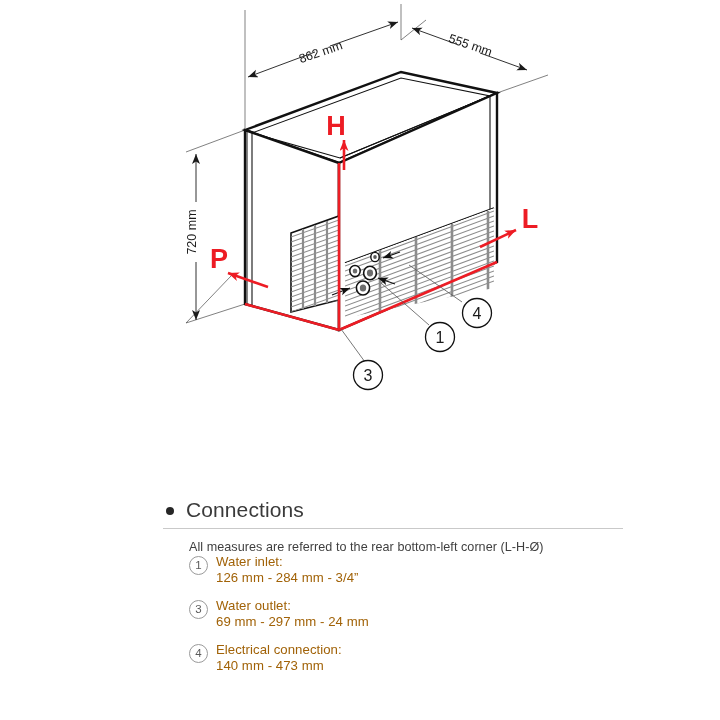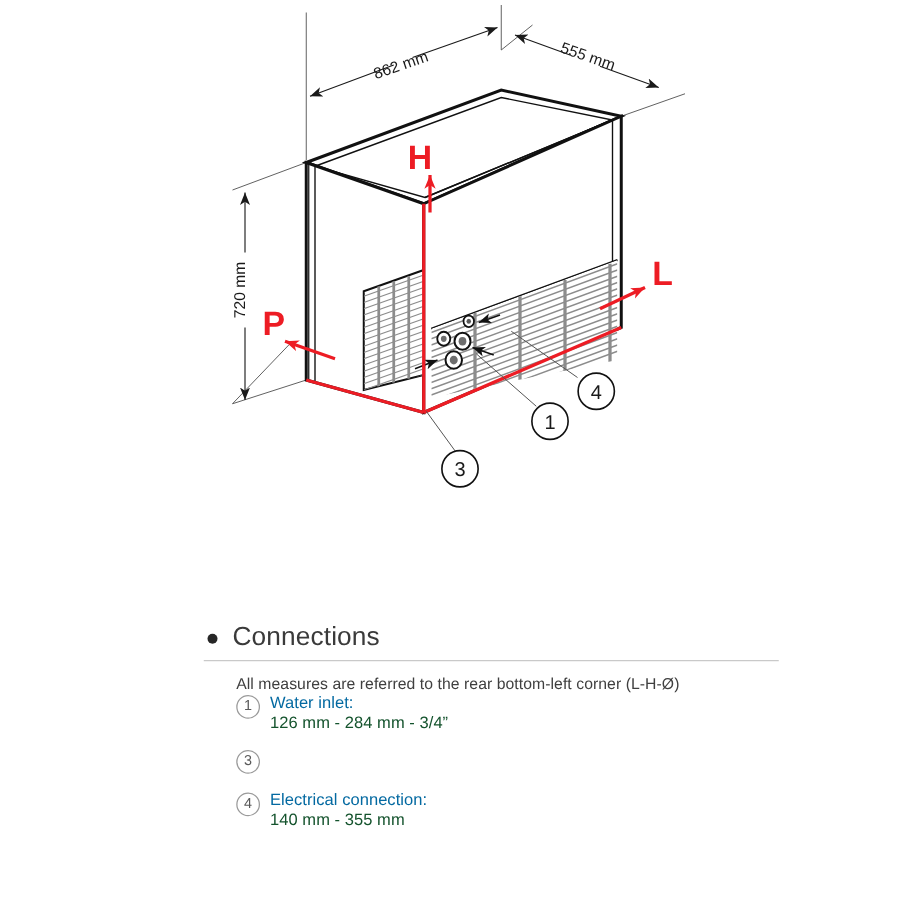--- a/index.html
+++ b/index.html
@@ -92,26 +92,26 @@
     text-align: center;
     margin-top: 2px;
   }
   .conn-text {
     display: flex;
     flex-direction: column;
     gap: 1px;
   }
   .conn-label {
     font-size: 13.2px;
-    color: #0369a1;
+    color: #a16207;
     letter-spacing: 0.05px;
   }
   .conn-value {
     font-size: 13.2px;
-    color: #14532d;
+    color: #a16207;
     letter-spacing: 0.05px;
   }
 
   
   .dim-text {
     font-family: "Liberation Sans", sans-serif;
     font-size: 12.5px;
     fill: #1a1a1a;
   }
   .axis-text {
@@ -335,24 +335,28 @@
     <li class="conn-item">
       <span class="conn-marker">1</span>
       <span class="conn-text">
         <span class="conn-label">Water inlet:</span>
         <span class="conn-value">126 mm  - 284 mm  - 3/4”</span>
       </span>
     </li>
 
     <li class="conn-item">
       <span class="conn-marker">3</span>
+      <span class="conn-text">
+        <span class="conn-label">Water outlet:</span>
+        <span class="conn-value">69 mm - 297 mm - 24 mm</span>
+      </span>
     </li>
 
     <li class="conn-item">
       <span class="conn-marker">4</span>
       <span class="conn-text">
         <span class="conn-label">Electrical connection:</span>
-        <span class="conn-value">140 mm - 355 mm</span>
+        <span class="conn-value">140 mm - 473 mm</span>
       </span>
     </li>
 
   </ul>
 </div>
 
 </body></html>

